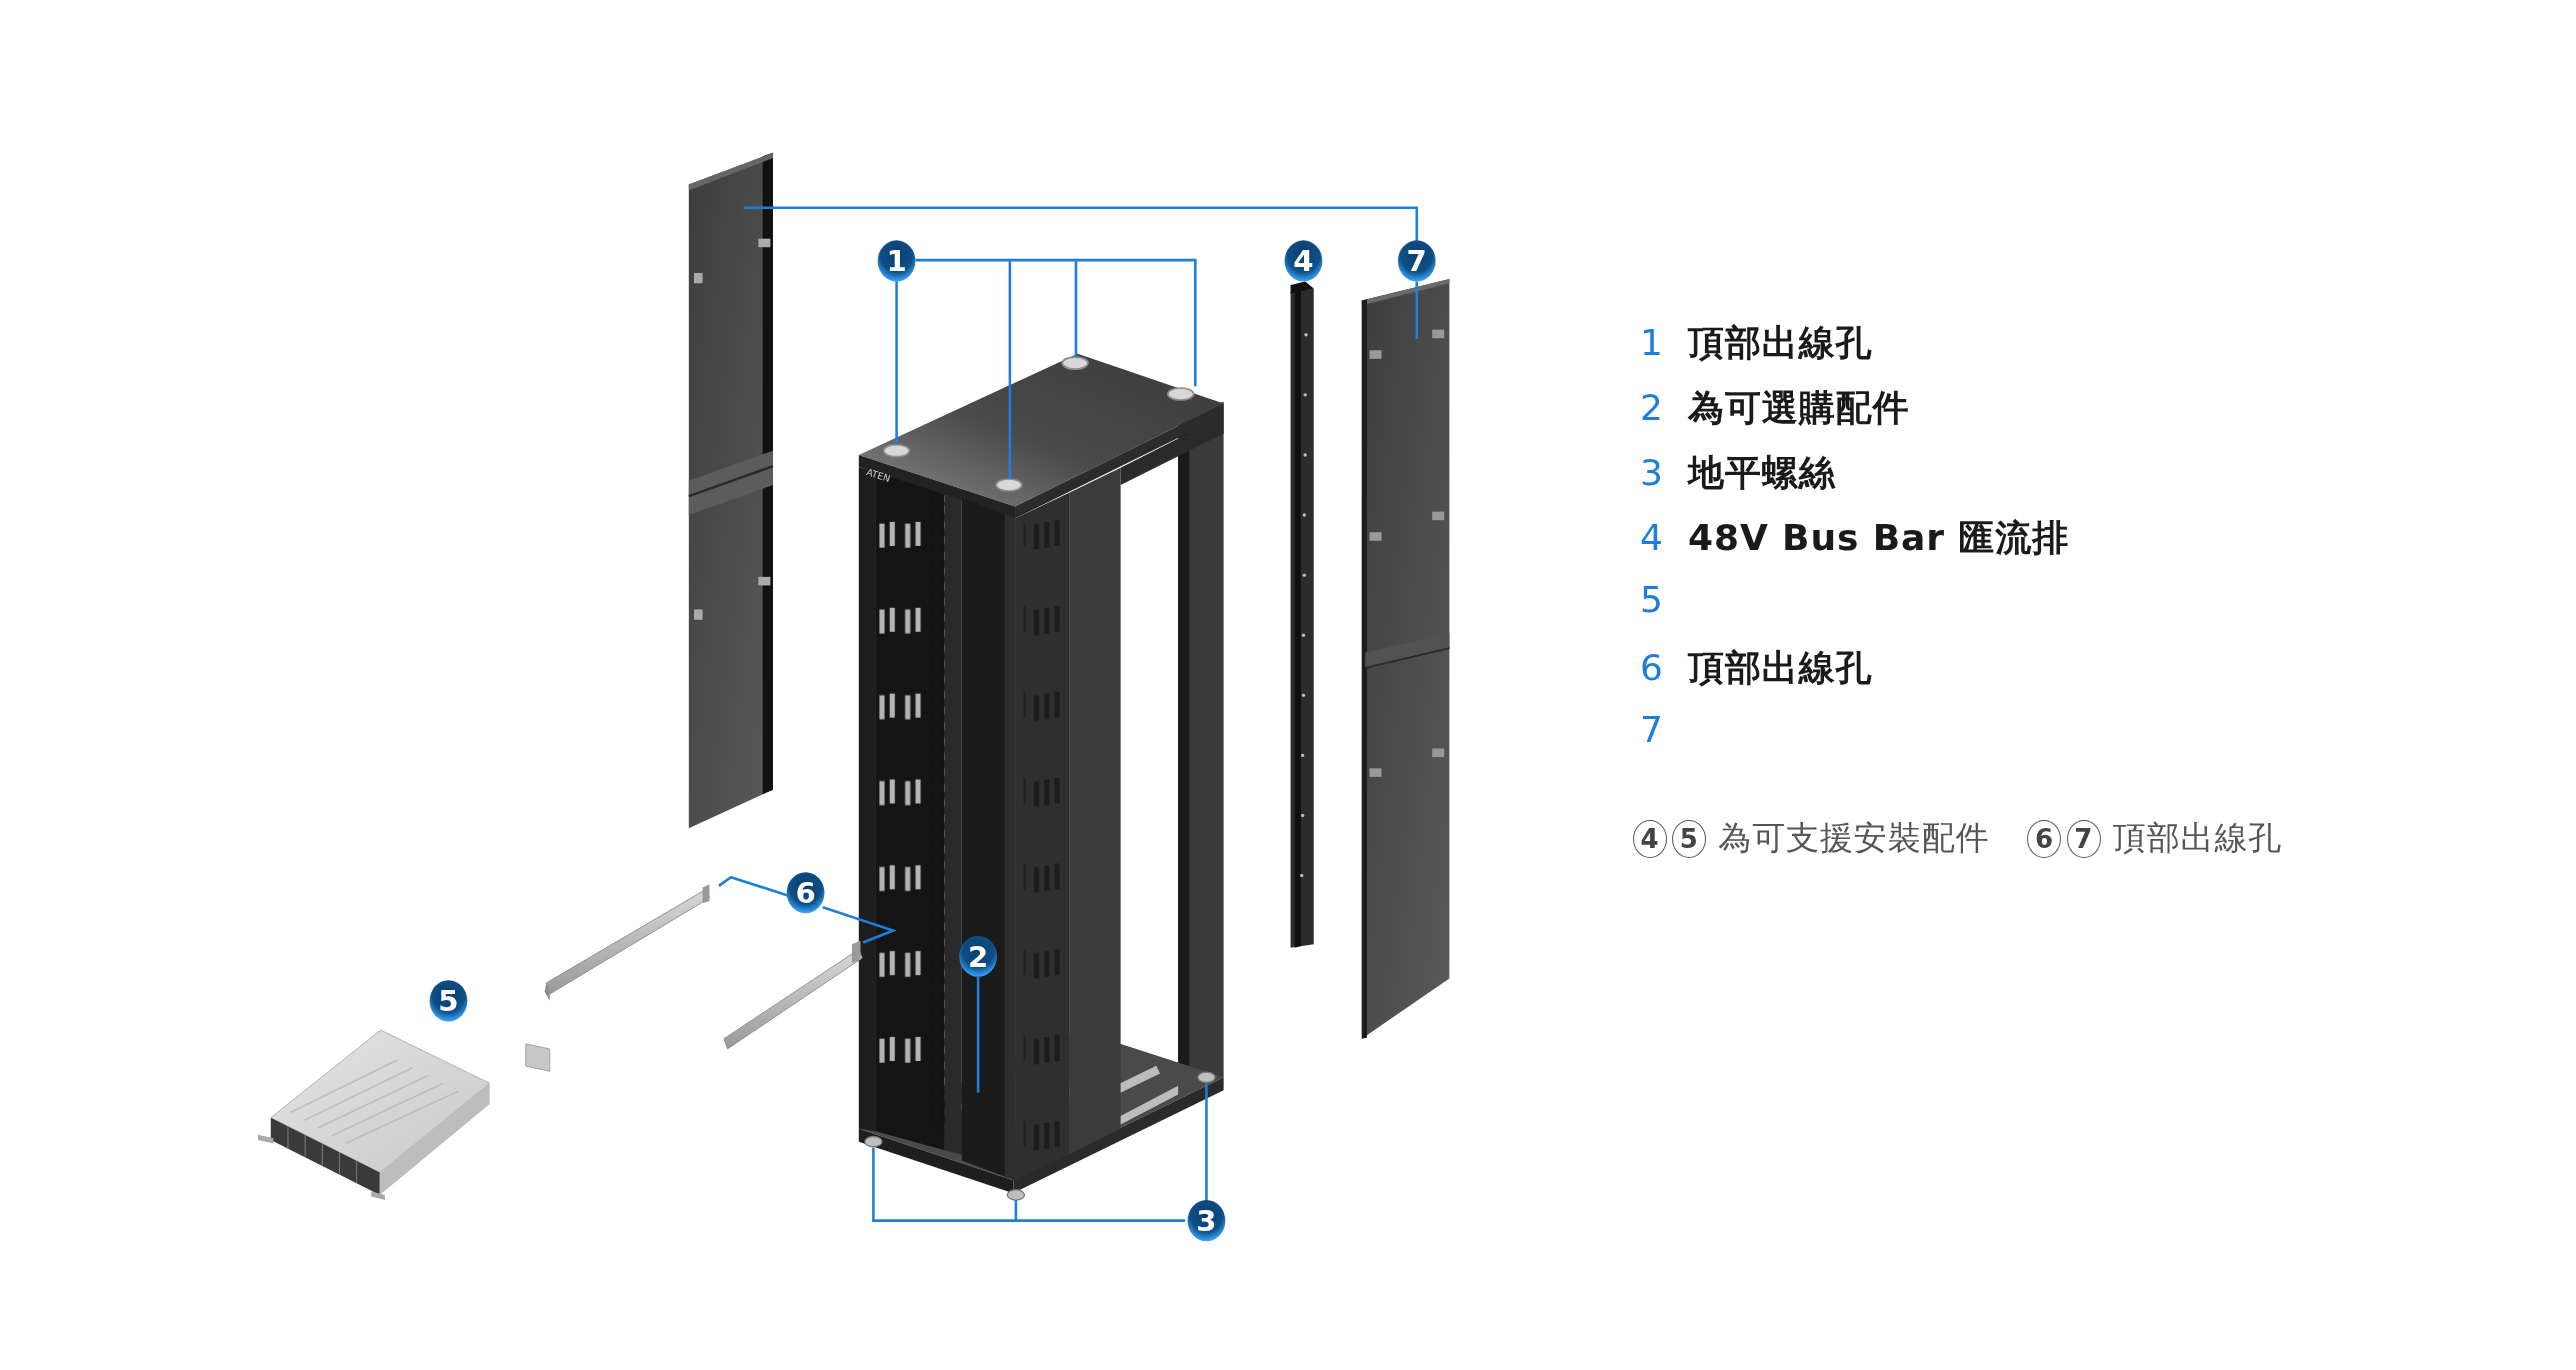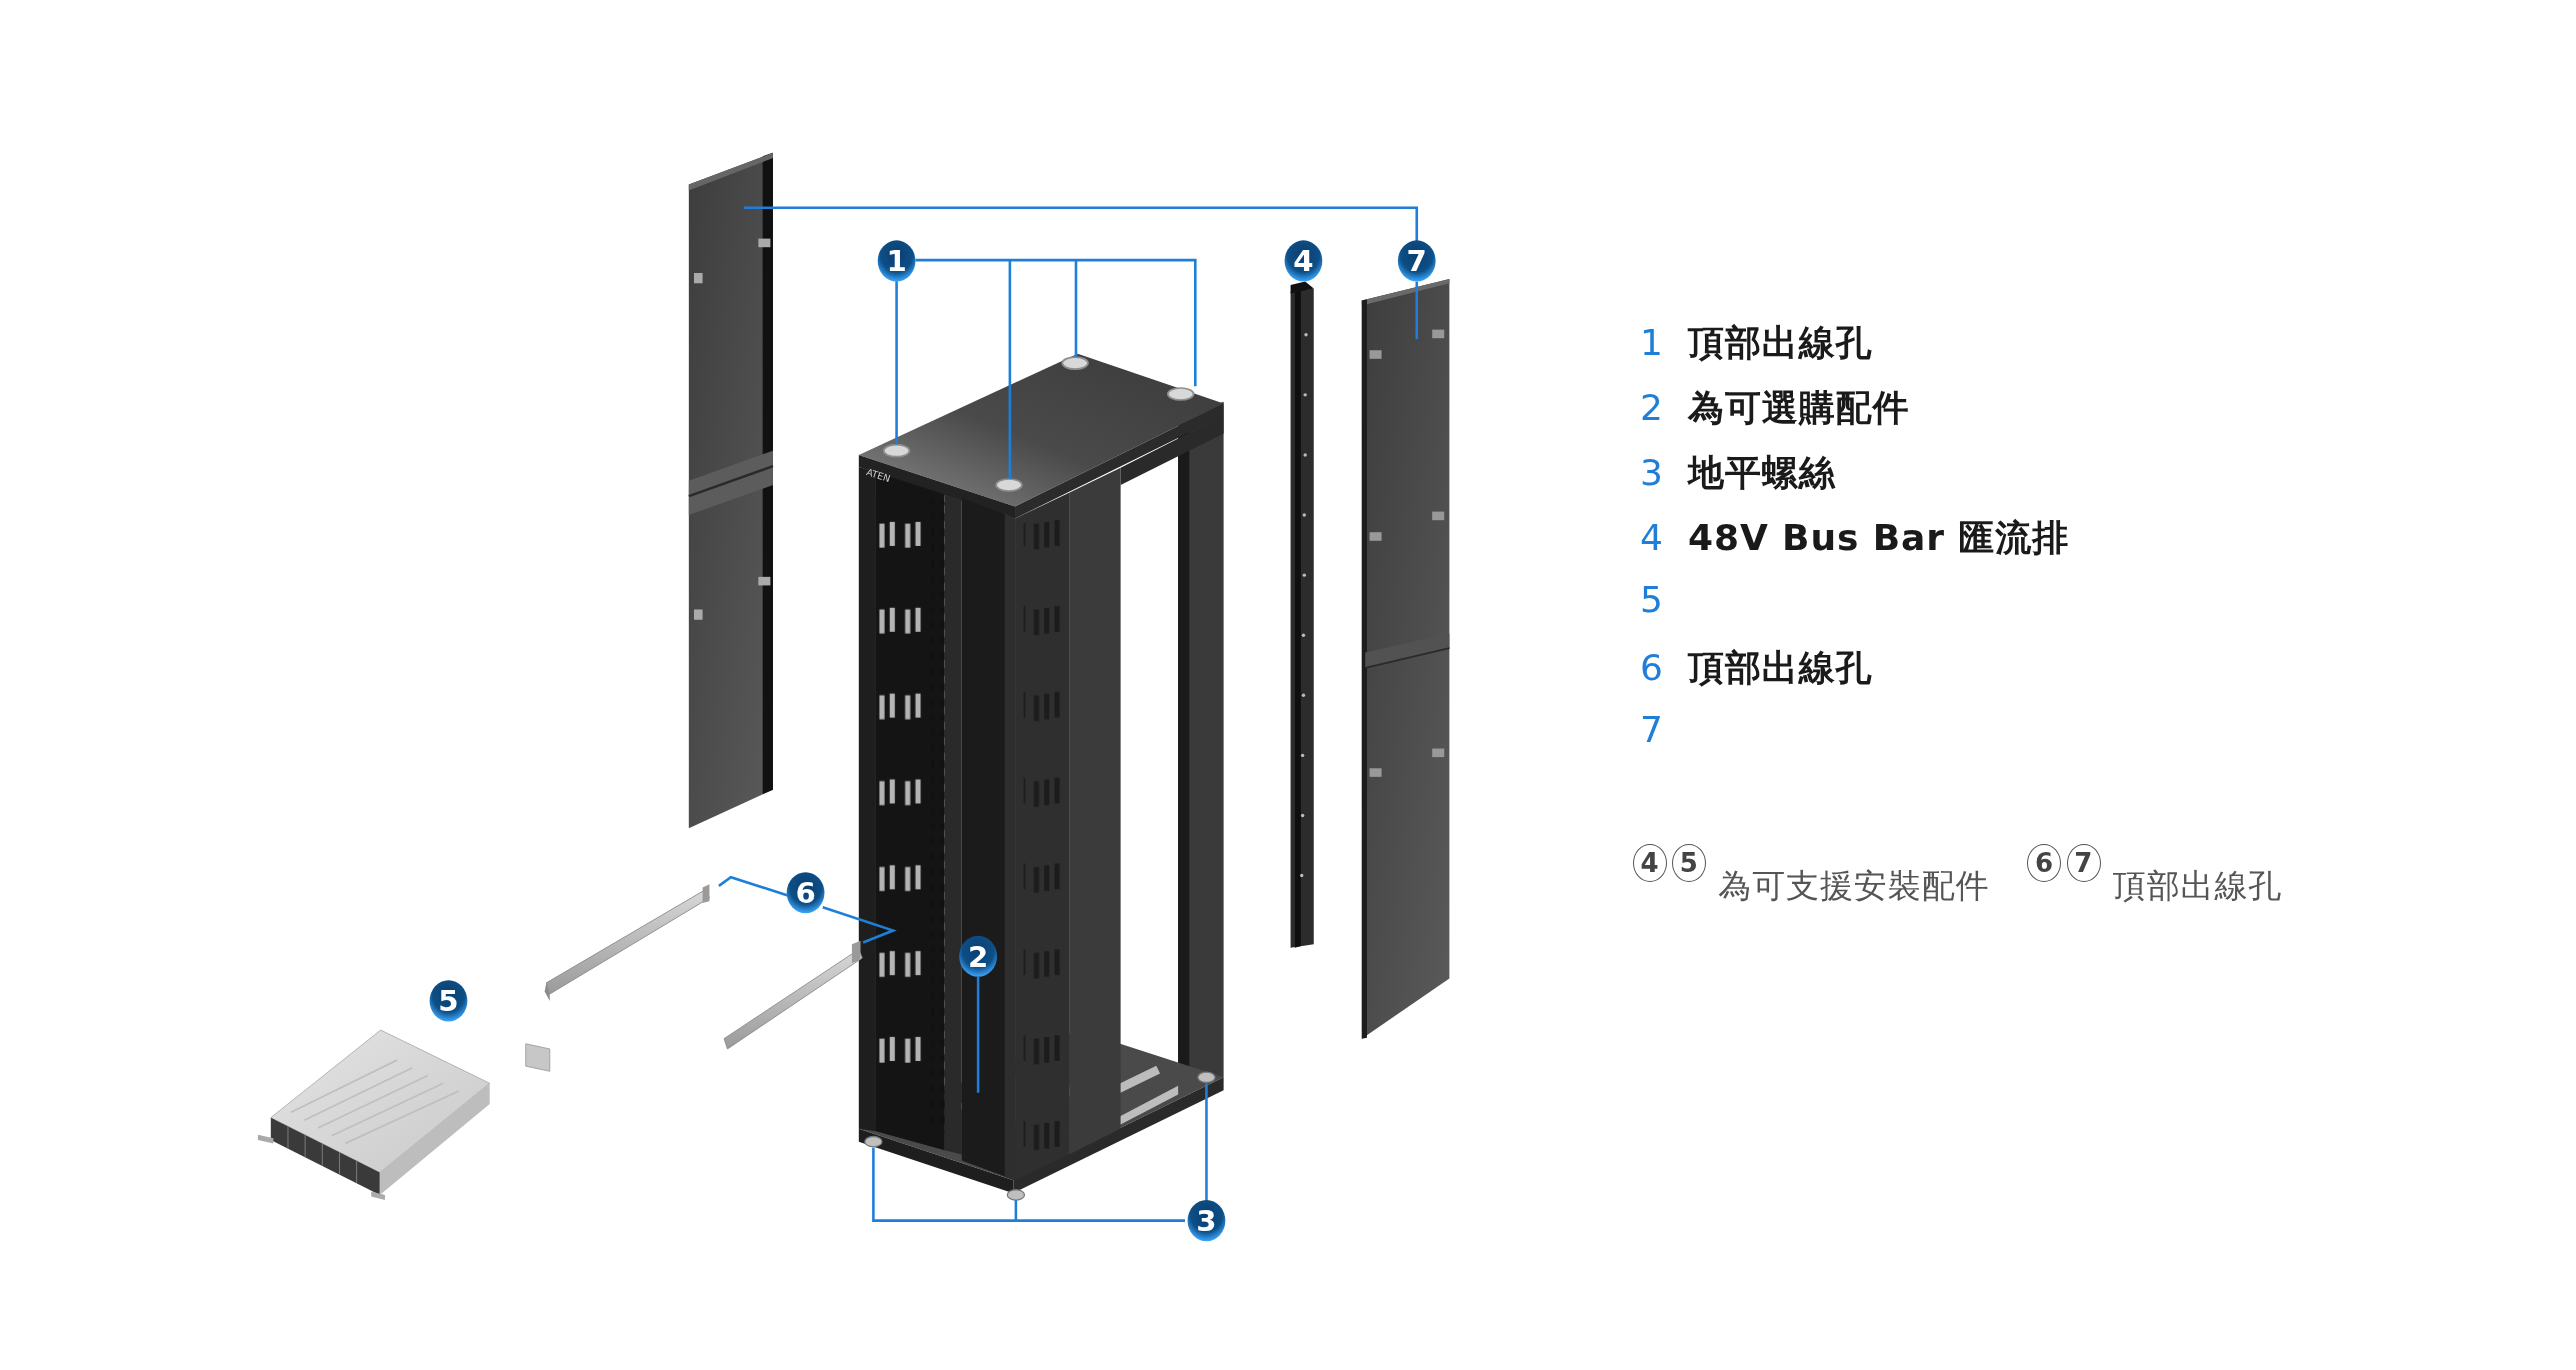--- a/index.html
+++ b/index.html
@@ -10,21 +10,21 @@
   .legend-item { display: flex; align-items: baseline; height: 65px; font-size: 36px;
                  color: #1a1a1a; font-family: "DejaVu Sans", sans-serif; letter-spacing: 0.9px; }
   .legend-num { color: #1f7fd8; width: 48px; display: inline-block; font-weight: 400; }
   .legend-text { font-weight: 700; text-align: right; }
   .note { position: absolute; left: 1633px; top: 816px; display: flex; align-items: center;
           font-size: 33px; color: #555; font-family: "DejaVu Sans", sans-serif; letter-spacing: 0.9px; }
   .note-group { display: flex; align-items: center; margin-right: 38px; }
   .circled { display: inline-flex; width: 34px; height: 38px; border: 1.7px solid #555;
              border-radius: 50%; align-items: center; justify-content: center;
              font-size: 26px; font-weight: 700; color: #444; margin-right: 5.2px; box-sizing: border-box; }
-  .note-text { margin-left: 6.9px; margin-top: 48px; }
+  .note-text { margin-left: 6.9px; }
   .callout-num { font-family: "DejaVu Sans", sans-serif; font-weight: 700; font-size: 34px; fill: #ffffff; }
 </style>
 </head>
 <body>
 
 <svg id="diagram" viewBox="0 0 3000 1596" xmlns="http://www.w3.org/2000/svg">
   <defs>
     <radialGradient id="badgeGrad" cx="50%" cy="35%" r="65%">
       <stop offset="0%" stop-color="#0b3e6f"></stop>
       <stop offset="65%" stop-color="#0d4f87"></stop>

